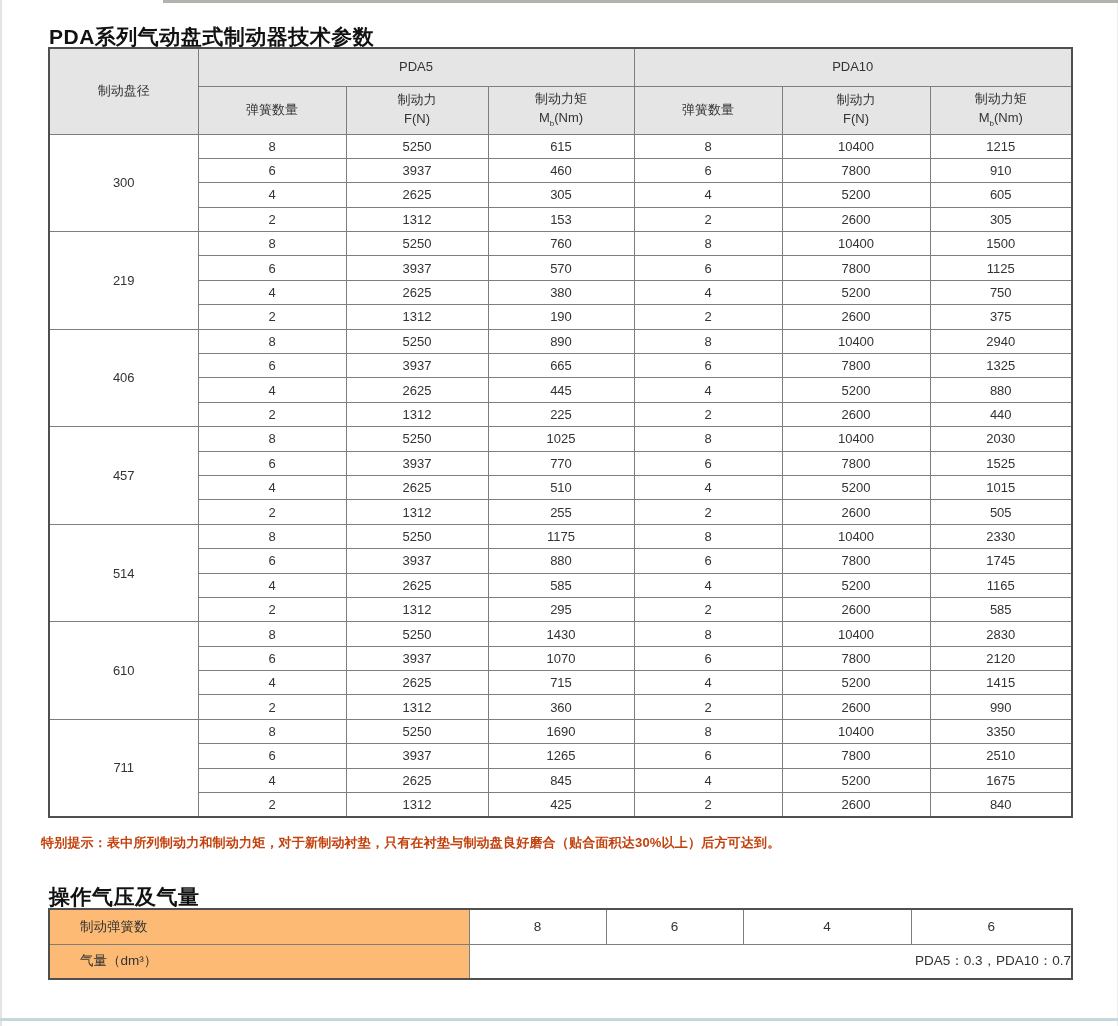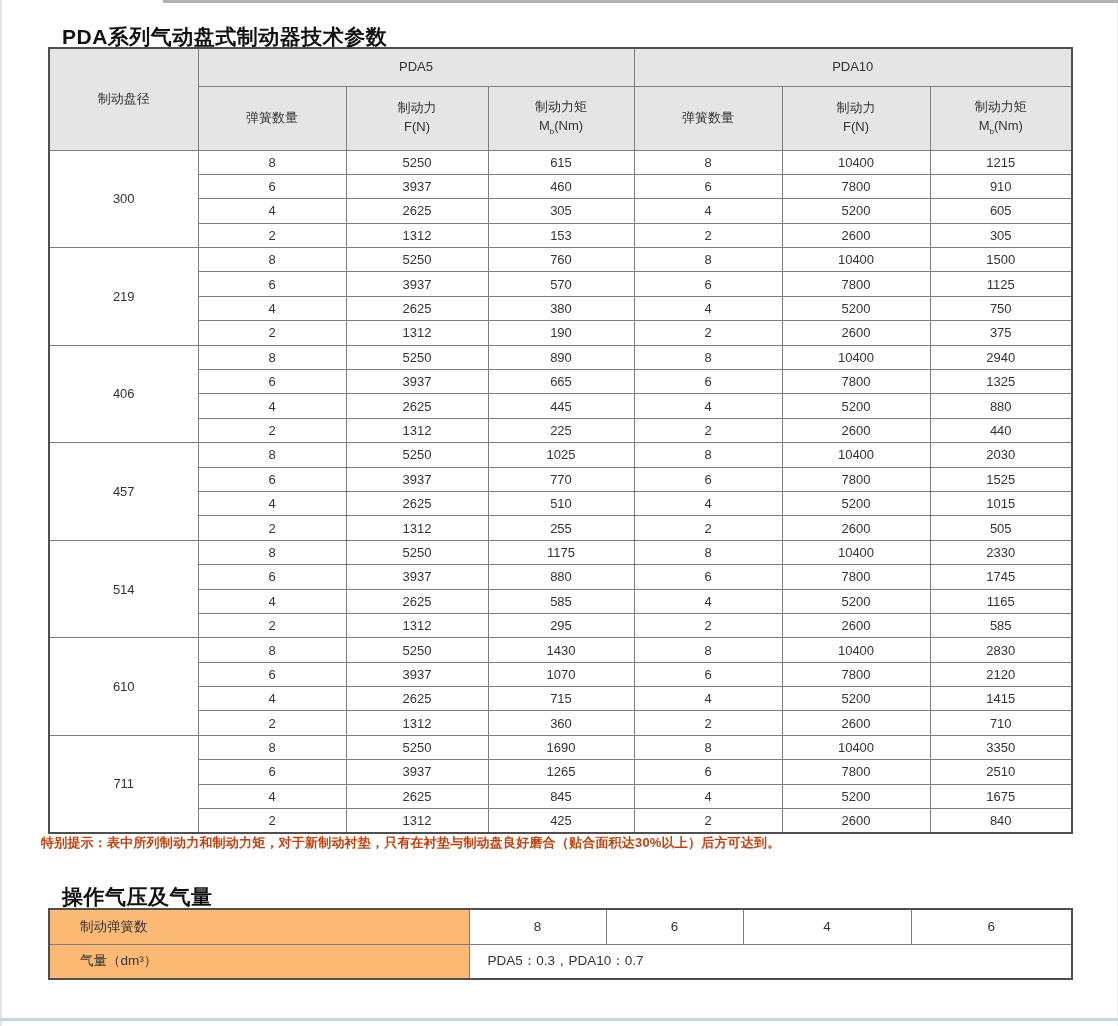--- a/index.html
+++ b/index.html
@@ -8,42 +8,42 @@
     background:#ffffff;
     font-family:"Liberation Sans","DejaVu Sans",sans-serif;
     color:#333;
   }
   .page-edge-left{position:absolute;left:0;top:0;width:2px;height:1026px;background:#e4e4e2;}
   .page-edge-right{position:absolute;right:0;top:0;width:1px;height:1026px;background:#ececea;}
   .page-edge-top{position:absolute;left:163px;top:0;right:0;height:3px;background:#b3b3ae;}
   .accent-line{position:absolute;left:0;top:1018px;width:1118px;height:3px;background:#c5d6df;}
 
   .sec-title{
-    position:absolute;left:62px;
+    position:absolute;left:49px;
     font-size:21px;font-weight:bold;color:#111;letter-spacing:0.5px;
   }
   #title1{top:9px;}
   #title2{top:866px;}
 
   table{border-collapse:collapse;table-layout:fixed;}
   .main-table{
     position:absolute;left:48px;top:47px;width:1023px;
     border:2px solid #4f4f4f;
   }
   .main-table th,.main-table td{
     border:1px solid #7d7d7d;
     font-size:13px;font-weight:normal;
     text-align:center;vertical-align:middle;
     padding:0;color:#333;
     overflow:hidden;white-space:nowrap;
   }
   .main-table thead th{background:#e5e5e5;line-height:1.45;}
   .main-table tbody td{background:#ffffff;}
   .main-table tr.group-row{height:38px;}
-  .main-table tr.sub-row{height:64px;}
+  .main-table tr.sub-row{height:48px;}
   .main-table tbody tr{height:24.4px;}
   .main-table sub{font-size:8px;}
 
   .note-text{
     position:absolute;left:41px;top:834px;width:1060px;
     font-size:13px;font-weight:bold;color:#c2410c;letter-spacing:0.2px;
   }
 
   .pneumatic-table{
     position:absolute;left:48px;top:908px;width:1023px;
@@ -52,21 +52,21 @@
   .pneumatic-table td{
     border:1px solid #7d7d7d;
     font-size:13.5px;text-align:center;vertical-align:middle;
     padding:0;color:#333;white-space:nowrap;overflow:hidden;
   }
   .pneumatic-table tr{height:35px;}
   .pneumatic-table td.row-label{
     background:#fdba74;text-align:left;padding-left:30px;
   }
   .pneumatic-table td.value-cell{background:#ffffff;}
-  .pneumatic-table td.wide-value{text-align:left;padding-left:18px;}
+  .pneumatic-table td.wide-value{text-align:right;padding-left:18px;}
 </style>
 </head>
 <body>
 
 <div class="page-edge-left"></div>
 <div class="page-edge-right"></div>
 <div class="page-edge-top"></div>
 
 <h1 id="title1" class="sec-title">PDA系列气动盘式制动器技术参数</h1>
 
@@ -285,21 +285,21 @@
         <td>4</td>
         <td>5200</td>
         <td>1415</td>
       </tr>
       <tr>
         <td>2</td>
         <td>1312</td>
         <td>360</td>
         <td>2</td>
         <td>2600</td>
-        <td>710</td>
+        <td>990</td>
       </tr>
       <tr>
         <td rowspan="4">711</td>
         <td>8</td>
         <td>5250</td>
         <td>1690</td>
         <td>8</td>
         <td>10400</td>
         <td>3350</td>
       </tr>

